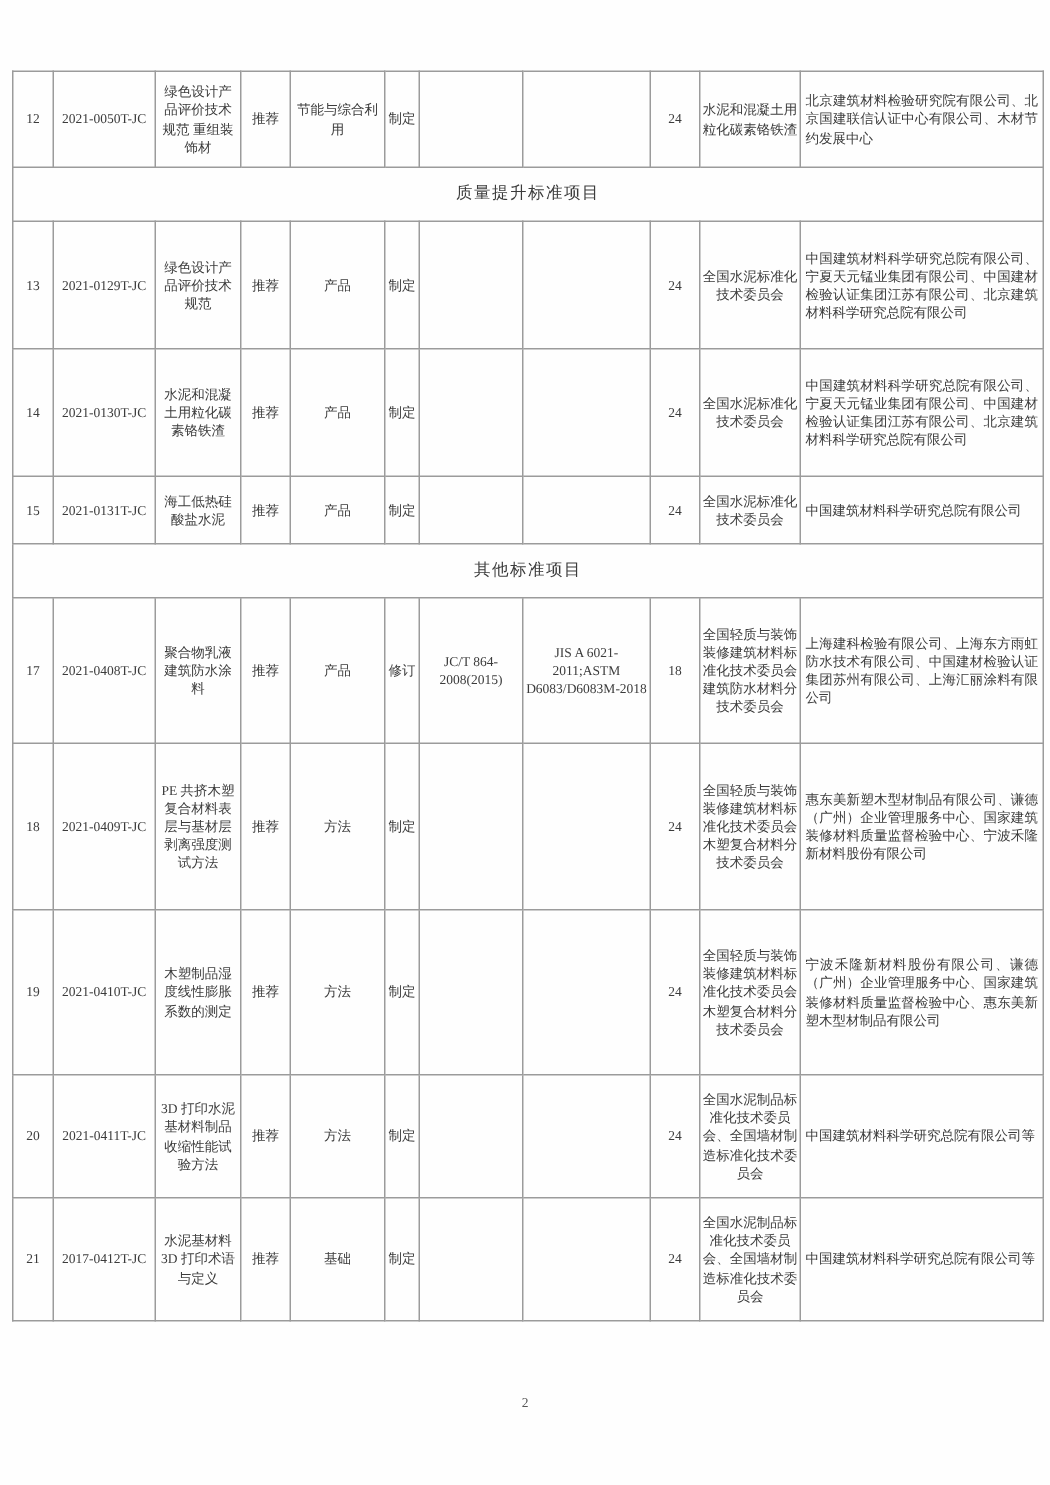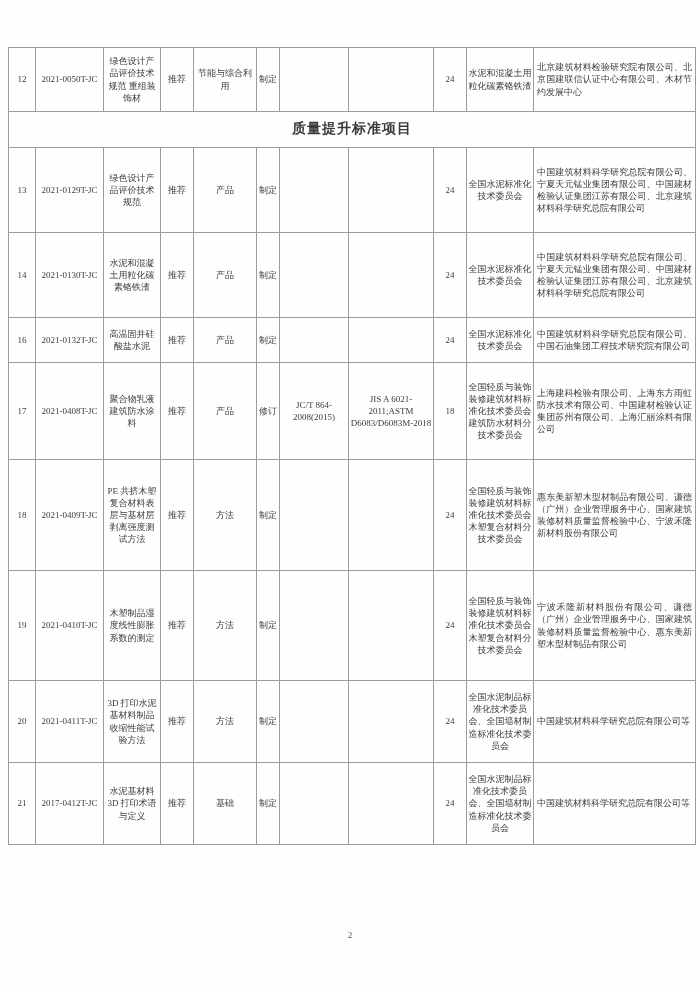--- a/index.html
+++ b/index.html
@@ -22,22 +22,22 @@
     border:1px solid #9b9b9b;
     text-align:center;
     vertical-align:middle;
     padding:2px 1px;
     word-break:break-word;
     overflow:hidden;
   }
   table.std td.c10{text-align:left;padding:2px 3px;text-align:justify;}
   table.std td.c2{padding:2px 2px;font-family:Liberation Serif, serif;}
   table.std tr.section-row td{
-    font-weight:bold;
-    font-size:14px;
+    font-weight:normal;
+    font-size:11px;
     text-align:center;
     letter-spacing:1px;
   }
   .page-number{
     position:absolute;
     left:0;right:0;
     top:930px;
     text-align:center;
     font-size:9px;
     color:#555;
@@ -99,31 +99,34 @@
           <td class="c3">推荐</td>
           <td class="c4">产品</td>
           <td class="c5">制定</td>
           <td class="c6"></td>
           <td class="c7"></td>
           <td class="c8">24</td>
           <td class="c9">全国水泥标准化技术委员会</td>
           <td class="c10">中国建筑材料科学研究总院有限公司、宁夏天元锰业集团有限公司、中国建材检验认证集团江苏有限公司、北京建筑材料科学研究总院有限公司</td>
         </tr>
         <tr style="height: 45px;">
-          <td class="c0">16</td>
-          <td class="c1">2021-0132T-JC</td>
-          <td class="c2">高温固井硅酸盐水泥</td>
+          <td class="c0">15</td>
+          <td class="c1">2021-0131T-JC</td>
+          <td class="c2">海工低热硅酸盐水泥</td>
           <td class="c3">推荐</td>
           <td class="c4">产品</td>
           <td class="c5">制定</td>
           <td class="c6"></td>
           <td class="c7"></td>
           <td class="c8">24</td>
           <td class="c9">全国水泥标准化技术委员会</td>
-          <td class="c10">中国建筑材料科学研究总院有限公司、中国石油集团工程技术研究院有限公司</td>
+          <td class="c10">中国建筑材料科学研究总院有限公司</td>
+        </tr>
+        <tr class="section-row" style="height: 36px;">
+          <td colspan="11">其他标准项目</td>
         </tr>
         <tr style="height: 97px;">
           <td class="c0">17</td>
           <td class="c1">2021-0408T-JC</td>
           <td class="c2">聚合物乳液建筑防水涂料</td>
           <td class="c3">推荐</td>
           <td class="c4">产品</td>
           <td class="c5">修订</td>
           <td class="c6">JC/T 864-2008(2015)</td>
           <td class="c7">JIS A 6021-2011;ASTM D6083/D6083M-2018</td>

